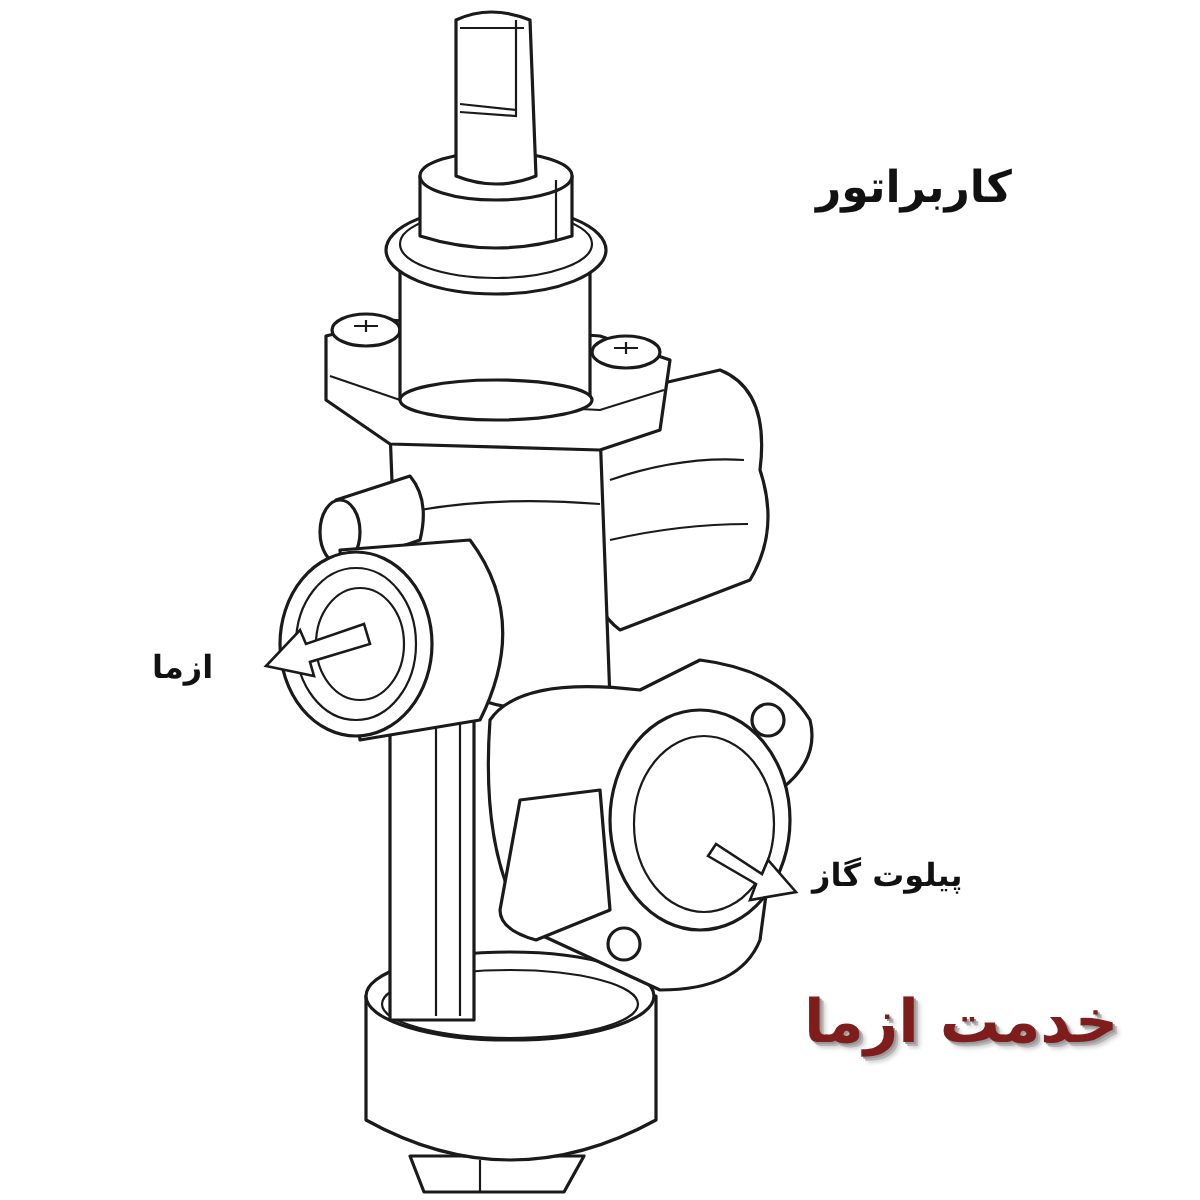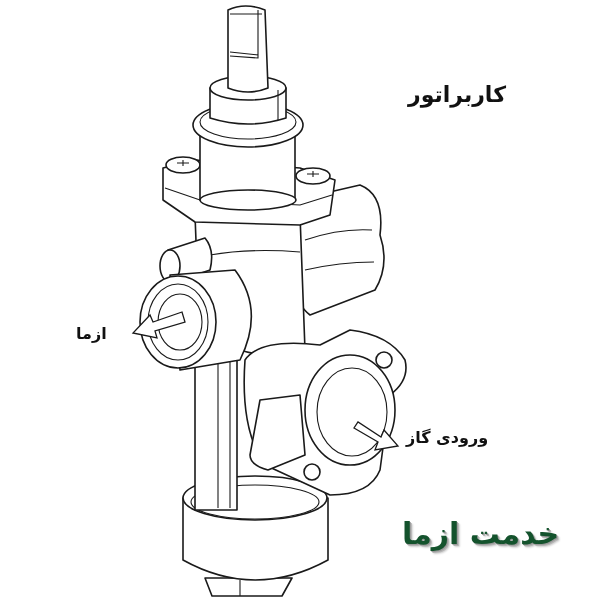--- a/index.html
+++ b/index.html
@@ -2,21 +2,21 @@
 <html><head>
 <meta charset="utf-8">
 <style>
   html, body { margin: 0; padding: 0; background: #ffffff; }
   body { width: 600px; height: 600px; position: relative; overflow: hidden; font-family: "DejaVu Sans", sans-serif; }
   #stage { position: absolute; left: 0; top: 0; width: 600px; height: 600px; }
   .label { position: absolute; color: #111; font-weight: bold; direction: rtl; white-space: nowrap; font-family: "DejaVu Sans", sans-serif; }
   .title-label { left: 408px; top: 82px; font-size: 22px; }
   .pilot-label { left: 76px; top: 324px; font-size: 16px; }
   .gas-label { left: 406px; top: 428px; font-size: 16px; }
-  .watermark { position: absolute; left: 402px; top: 516px; font-size: 30px; font-weight: bold; color: #14532d;
+  .watermark { position: absolute; left: 402px; top: 494px; font-size: 30px; font-weight: bold; color: #7f1d1d;
     text-shadow: 1px 1px 0 #9a9a9a, 2px 2px 0 #b5b5b5, 3px 3px 2px #cfcfcf; direction: rtl; white-space: nowrap; letter-spacing: 1px; }
   svg .ln { fill: #fff; stroke: #1a1a1a; stroke-width: 1.6; stroke-linejoin: round; stroke-linecap: round; }
   svg .ln-thin { fill: none; stroke: #1a1a1a; stroke-width: 1.1; }
   svg .arrow { fill: #fff; stroke: #1a1a1a; stroke-width: 1.3; }
 </style>
 </head>
 <body>
 
 <div id="stage">
   <svg width="600" height="600" viewBox="0 0 600 600">
@@ -100,15 +100,15 @@
       <circle class="ln" cx="384" cy="360" r="8"></circle>
       <circle class="ln" cx="312" cy="472" r="8"></circle>
       <path class="ln" d="M260 400 L300 395 L305 455 L268 470 Q250 465 250 455 Z"></path>
     </g>
 
     <path class="arrow" d="M354 428 L378 442 L375 450 L398 446 L384 430 L381 437 L358 422 Z"></path>
   </svg>
 
   <div class="label title-label">کاربراتور</div>
   <div class="label pilot-label">ازما</div>
-  <div class="label gas-label">ورودی گاز</div>
+  <div class="label gas-label">پیلوت گاز</div>
   <div class="watermark">خدمت ازما</div>
 </div>
 
 </body></html>

